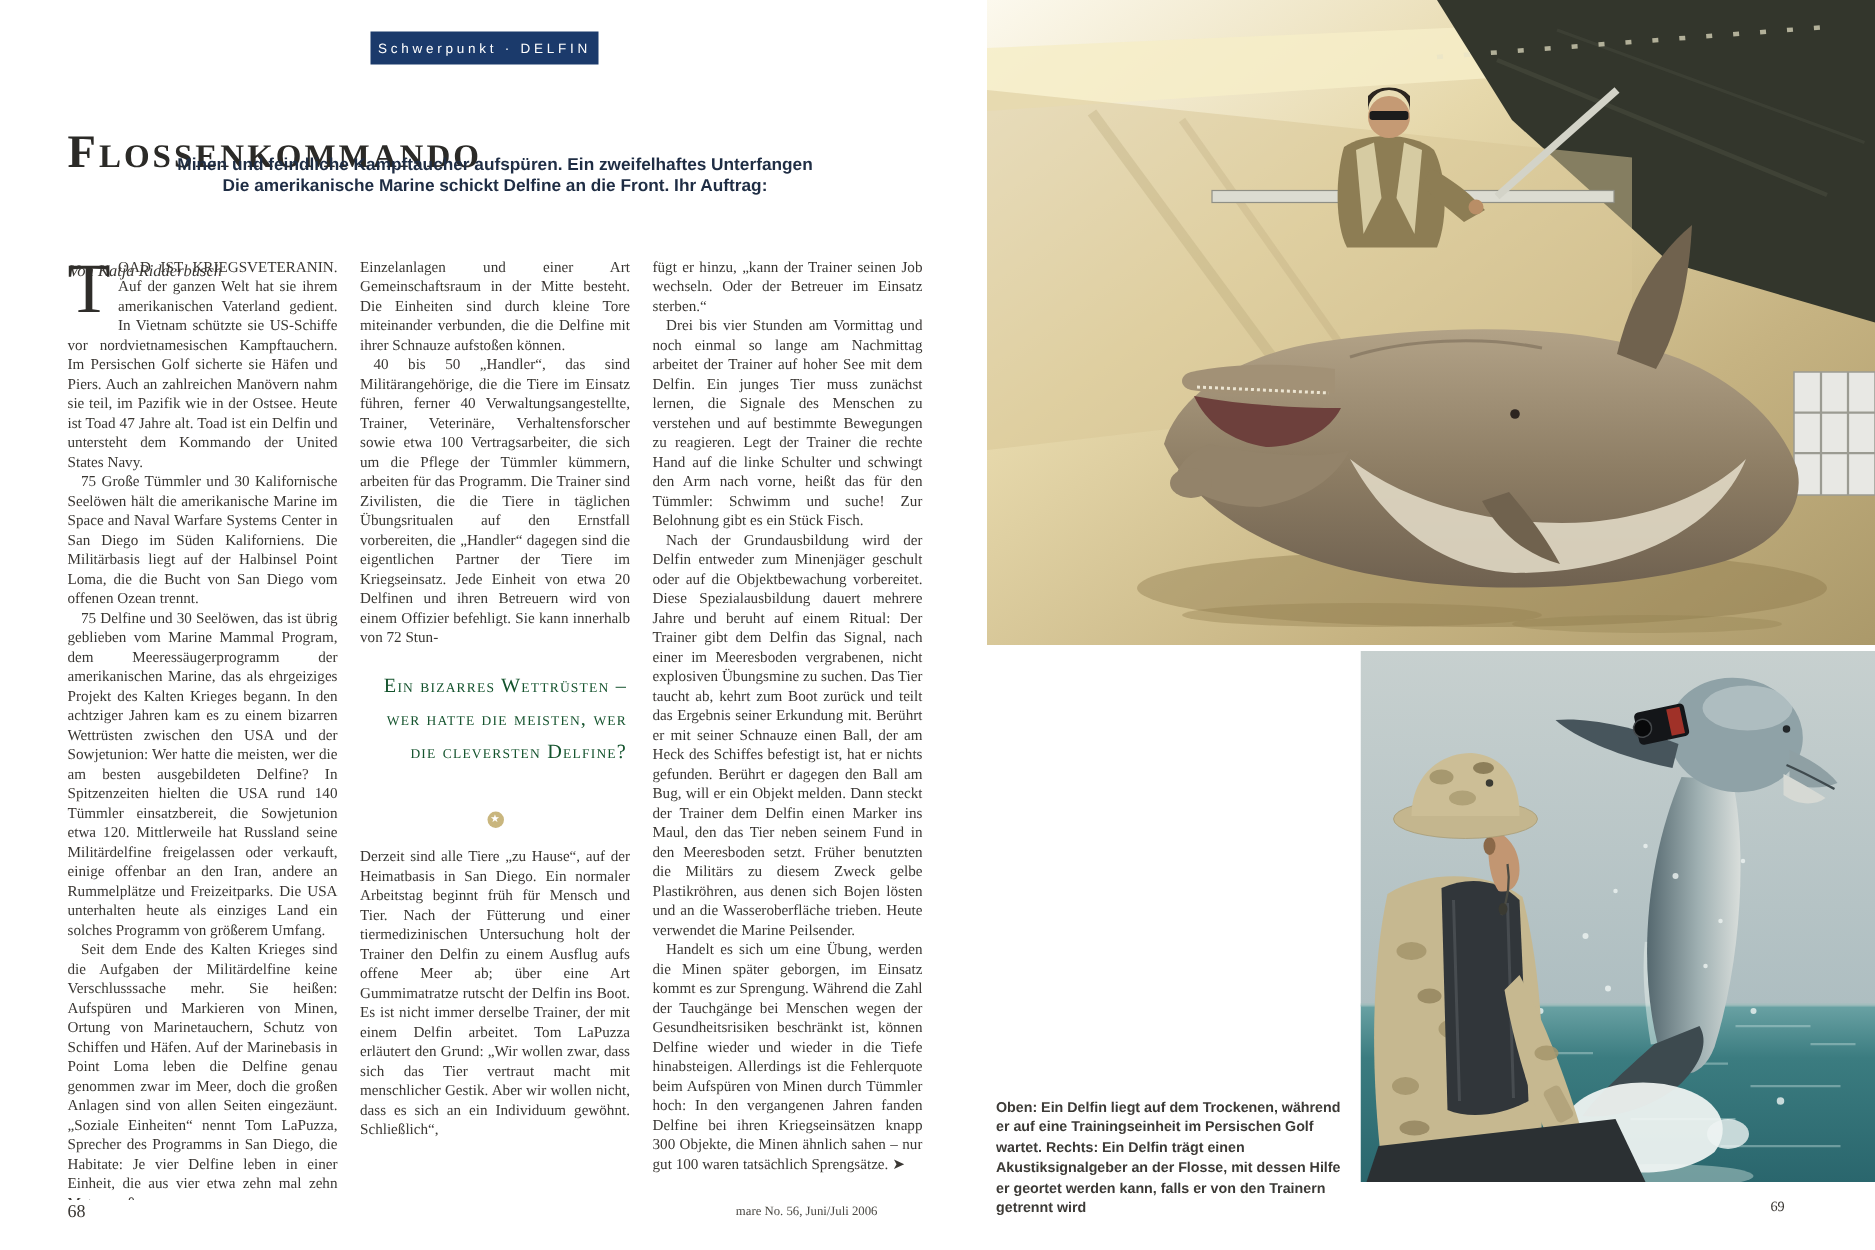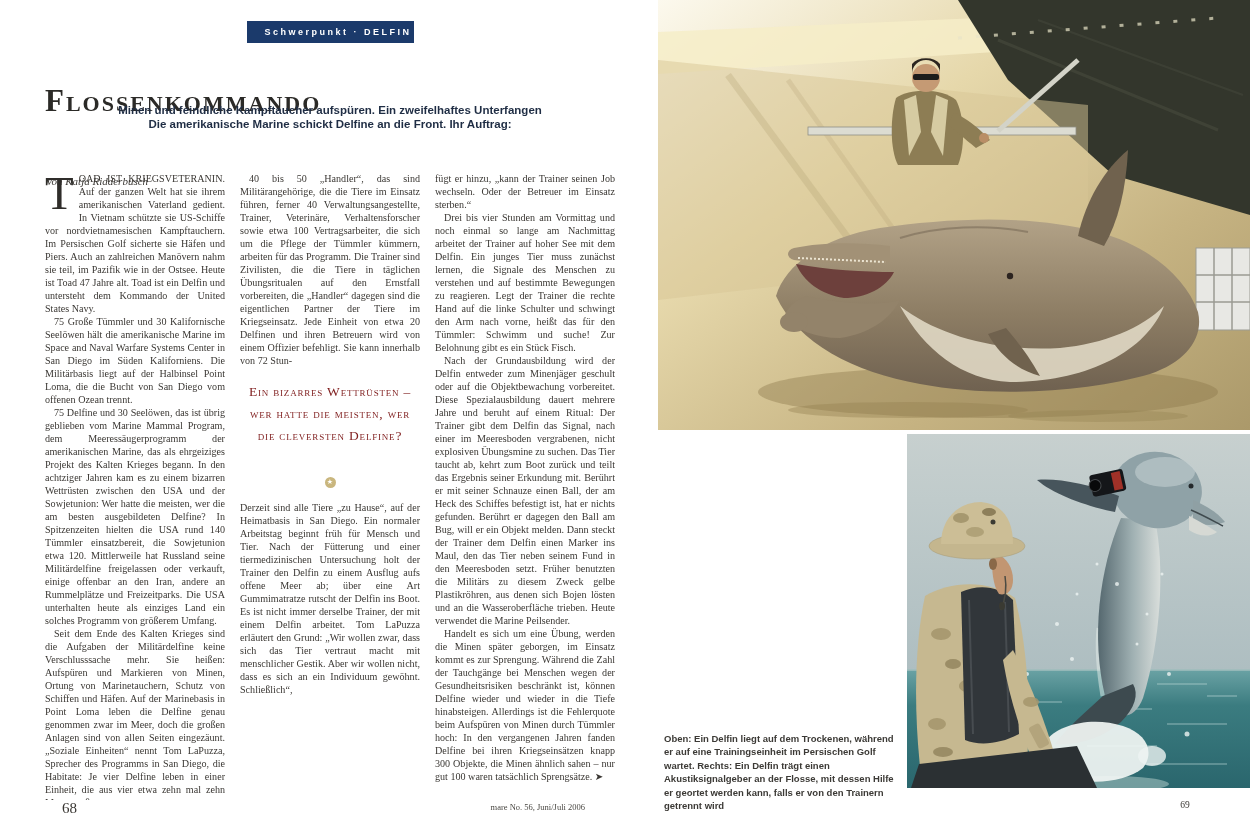--- a/index.html
+++ b/index.html
@@ -1,46 +1,46 @@
 <!DOCTYPE html>
 <html lang="de"><head>
 <meta charset="utf-8">
 <style>
   html,body{margin:0;padding:0;background:#ffffff;}
   .page{position:relative;width:1250px;height:833px;background:#ffffff;overflow:hidden;
         font-family:"Liberation Serif",serif;color:#3a3733;}
   
   .badge{position:absolute;left:247px;top:21px;width:152px;height:22px;background:#1b3a6b;
-         color:#fff;font-family:"Liberation Sans",sans-serif;font-size:9px;font-weight:bold;
-         letter-spacing:2.5px;display:flex;align-items:center;justify-content:center;padding-left:15px;}
+         color:#fff;font-family:"Liberation Sans",sans-serif;font-size:9px;font-weight:normal;
+         letter-spacing:2.5px;display:flex;align-items:center;justify-content:center;}
   .title{position:absolute;left:45px;top:62px;width:570px;text-align:left;font-size:31px;
          font-variant:small-caps;letter-spacing:2px;font-weight:600;color:#2b2a27;}
   .subtitle{position:absolute;left:25px;top:103px;width:610px;text-align:center;
             font-family:"Liberation Sans",sans-serif;font-weight:bold;font-size:11.5px;
             line-height:14px;color:#1f2d44;}
   .byline{position:absolute;left:46px;top:147px;font-style:italic;font-size:11px;color:#3a3733;margin-top:28px;}
   
   .columns{position:absolute;left:45px;top:172px;width:570px;height:628px;display:flex;gap:15px;overflow:hidden;}
   .col{width:180px;font-size:10.1px;line-height:13px;text-align:justify;hyphens:auto;color:#3a3733;}
   .col p{margin:0;}
   .col p.indent{text-indent:9px;}
   .dropcap{float:left;font-size:47px;line-height:37px;padding:3px 5px 0 0;color:#2f2d2a;}
-  .pullquote{text-align:center;font-variant:small-caps;color:#7f1d1d;font-size:13.5px;
+  .pullquote{text-align:right;font-variant:small-caps;color:#14532d;font-size:13.5px;
              line-height:22px;letter-spacing:0.8px;padding:14px 2px 10px 2px;}
   .ornament{text-align:center;margin:17px 0 13px 0;}
   .star{display:inline-block;width:11px;height:11px;border-radius:50%;background:#c9b67e;
         color:#fff;font-size:7px;line-height:11px;text-align:center;font-family:"DejaVu Sans",sans-serif;}
   
   .photo-top{position:absolute;left:658px;top:0;width:592px;height:430px;}
   .photo-bottom{position:absolute;left:907px;top:434px;width:343px;height:354px;}
   .photo-top svg,.photo-bottom svg{display:block;width:100%;height:100%;}
   
   .caption{position:absolute;left:664px;top:732px;width:240px;font-family:"Liberation Sans",sans-serif;
            font-weight:bold;font-size:9.5px;line-height:13.4px;color:#3c3a36;}
-  .pageno-left{position:absolute;left:45px;top:800px;font-size:15px;margin-left:17px;}
+  .pageno-left{position:absolute;left:45px;top:800px;font-size:12px;}
   .pageno-right{position:absolute;left:1165px;top:800px;width:40px;text-align:center;font-size:9.5px;}
   .footer-credit{position:absolute;left:430px;top:802px;width:155px;text-align:right;font-size:8.5px;color:#4a4843;}
 </style>
 </head>
 <body>
 
 <div class="page">
 
   <div class="badge">
     <span>Schwerpunkt · DELFIN</span>
@@ -56,20 +56,21 @@
   <div class="byline">Von Katja Ridderbusch</div>
 
   <section class="columns">
     <div class="col">
       <p><span class="dropcap">T</span><span>OAD IST KRIEGSVETERANIN. Auf der ganzen Welt hat sie ihrem amerikanischen Vaterland gedient. In Vietnam schützte sie US-Schiffe vor nordvietnamesischen Kampftauchern. Im Persischen Golf sicherte sie Häfen und Piers. Auch an zahlreichen Manövern nahm sie teil, im Pazifik wie in der Ostsee. Heute ist Toad 47 Jahre alt. Toad ist ein Delfin und untersteht dem Kommando der United States Navy.</span></p>
       <p class="indent">75 Große Tümmler und 30 Kalifornische Seelöwen hält die amerikanische Marine im Space and Naval Warfare Systems Center in San Diego im Süden Kaliforniens. Die Militärbasis liegt auf der Halbinsel Point Loma, die die Bucht von San Diego vom offenen Ozean trennt.</p>
       <p class="indent">75 Delfine und 30 Seelöwen, das ist übrig geblieben vom Marine Mammal Program, dem Meeressäugerprogramm der amerikanischen Marine, das als ehrgeiziges Projekt des Kalten Krieges begann. In den achtziger Jahren kam es zu einem bizarren Wettrüsten zwischen den USA und der Sowjetunion: Wer hatte die meisten, wer die am besten ausgebildeten Delfine? In Spitzenzeiten hielten die USA rund 140 Tümmler einsatzbereit, die Sowjetunion etwa 120. Mittlerweile hat Russland seine Militärdelfine freigelassen oder verkauft, einige offenbar an den Iran, andere an Rummelplätze und Freizeitparks. Die USA unterhalten heute als einziges Land ein solches Programm von größerem Umfang.</p>
       <p class="indent">Seit dem Ende des Kalten Krieges sind die Aufgaben der Militärdelfine keine Verschlusssache mehr. Sie heißen: Aufspüren und Markieren von Minen, Ortung von Marinetauchern, Schutz von Schiffen und Häfen. Auf der Marinebasis in Point Loma leben die Delfine genau genommen zwar im Meer, doch die großen Anlagen sind von allen Seiten eingezäunt. „Soziale Einheiten“ nennt Tom LaPuzza, Sprecher des Programms in San Diego, die Habitate: Je vier Delfine leben in einer Einheit, die aus vier etwa zehn mal zehn Meter großen</p>
     </div>
     <div class="col">
+      <p>Einzelanlagen und einer Art Gemeinschaftsraum in der Mitte besteht. Die Einheiten sind durch kleine Tore miteinander verbunden, die die Delfine mit ihrer Schnauze aufstoßen können.</p>
       <p class="indent">40 bis 50 „Handler“, das sind Militärangehörige, die die Tiere im Einsatz führen, ferner 40 Verwaltungsangestellte, Trainer, Veterinäre, Verhaltensforscher sowie etwa 100 Vertragsarbeiter, die sich um die Pflege der Tümmler kümmern, arbeiten für das Programm. Die Trainer sind Zivilisten, die die Tiere in täglichen Übungsritualen auf den Ernstfall vorbereiten, die „Handler“ dagegen sind die eigentlichen Partner der Tiere im Kriegseinsatz. Jede Einheit von etwa 20 Delfinen und ihren Betreuern wird von einem Offizier befehligt. Sie kann innerhalb von 72 Stun-</p>
       <div class="pullquote">Ein bizarres Wettrüsten – wer hatte die meisten, wer die cleversten Delfine?</div>
       <div class="ornament"><span class="star">★</span></div>
       <p>Derzeit sind alle Tiere „zu Hause“, auf der Heimatbasis in San Diego. Ein normaler Arbeitstag beginnt früh für Mensch und Tier. Nach der Fütterung und einer tiermedizinischen Untersuchung holt der Trainer den Delfin zu einem Ausflug aufs offene Meer ab; über eine Art Gummimatratze rutscht der Delfin ins Boot. Es ist nicht immer derselbe Trainer, der mit einem Delfin arbeitet. Tom LaPuzza erläutert den Grund: „Wir wollen zwar, dass sich das Tier vertraut macht mit menschlicher Gestik. Aber wir wollen nicht, dass es sich an ein Individuum gewöhnt. Schließlich“,</p>
     </div>
     <div class="col">
       <p>fügt er hinzu, „kann der Trainer seinen Job wechseln. Oder der Betreuer im Einsatz sterben.“</p>
       <p class="indent">Drei bis vier Stunden am Vormittag und noch einmal so lange am Nachmittag arbeitet der Trainer auf hoher See mit dem Delfin. Ein junges Tier muss zunächst lernen, die Signale des Menschen zu verstehen und auf bestimmte Bewegungen zu reagieren. Legt der Trainer die rechte Hand auf die linke Schulter und schwingt den Arm nach vorne, heißt das für den Tümmler: Schwimm und suche! Zur Belohnung gibt es ein Stück Fisch.</p>
       <p class="indent">Nach der Grundausbildung wird der Delfin entweder zum Minenjäger geschult oder auf die Objektbewachung vorbereitet. Diese Spezialausbildung dauert mehrere Jahre und beruht auf einem Ritual: Der Trainer gibt dem Delfin das Signal, nach einer im Meeresboden vergrabenen, nicht explosiven Übungsmine zu suchen. Das Tier taucht ab, kehrt zum Boot zurück und teilt das Ergebnis seiner Erkundung mit. Berührt er mit seiner Schnauze einen Ball, der am Heck des Schiffes befestigt ist, hat er nichts gefunden. Berührt er dagegen den Ball am Bug, will er ein Objekt melden. Dann steckt der Trainer dem Delfin einen Marker ins Maul, den das Tier neben seinem Fund in den Meeresboden setzt. Früher benutzten die Militärs zu diesem Zweck gelbe Plastikröhren, aus denen sich Bojen lösten und an die Wasseroberfläche trieben. Heute verwendet die Marine Peilsender.</p>
       <p class="indent">Handelt es sich um eine Übung, werden die Minen später geborgen, im Einsatz kommt es zur Sprengung. Während die Zahl der Tauchgänge bei Menschen wegen der Gesundheitsrisiken beschränkt ist, können Delfine wieder und wieder in die Tiefe hinabsteigen. Allerdings ist die Fehlerquote beim Aufspüren von Minen durch Tümmler hoch: In den vergangenen Jahren fanden Delfine bei ihren Kriegseinsätzen knapp 300 Objekte, die Minen ähnlich sahen – nur gut 100 waren tatsächlich Sprengsätze. ➤</p>

